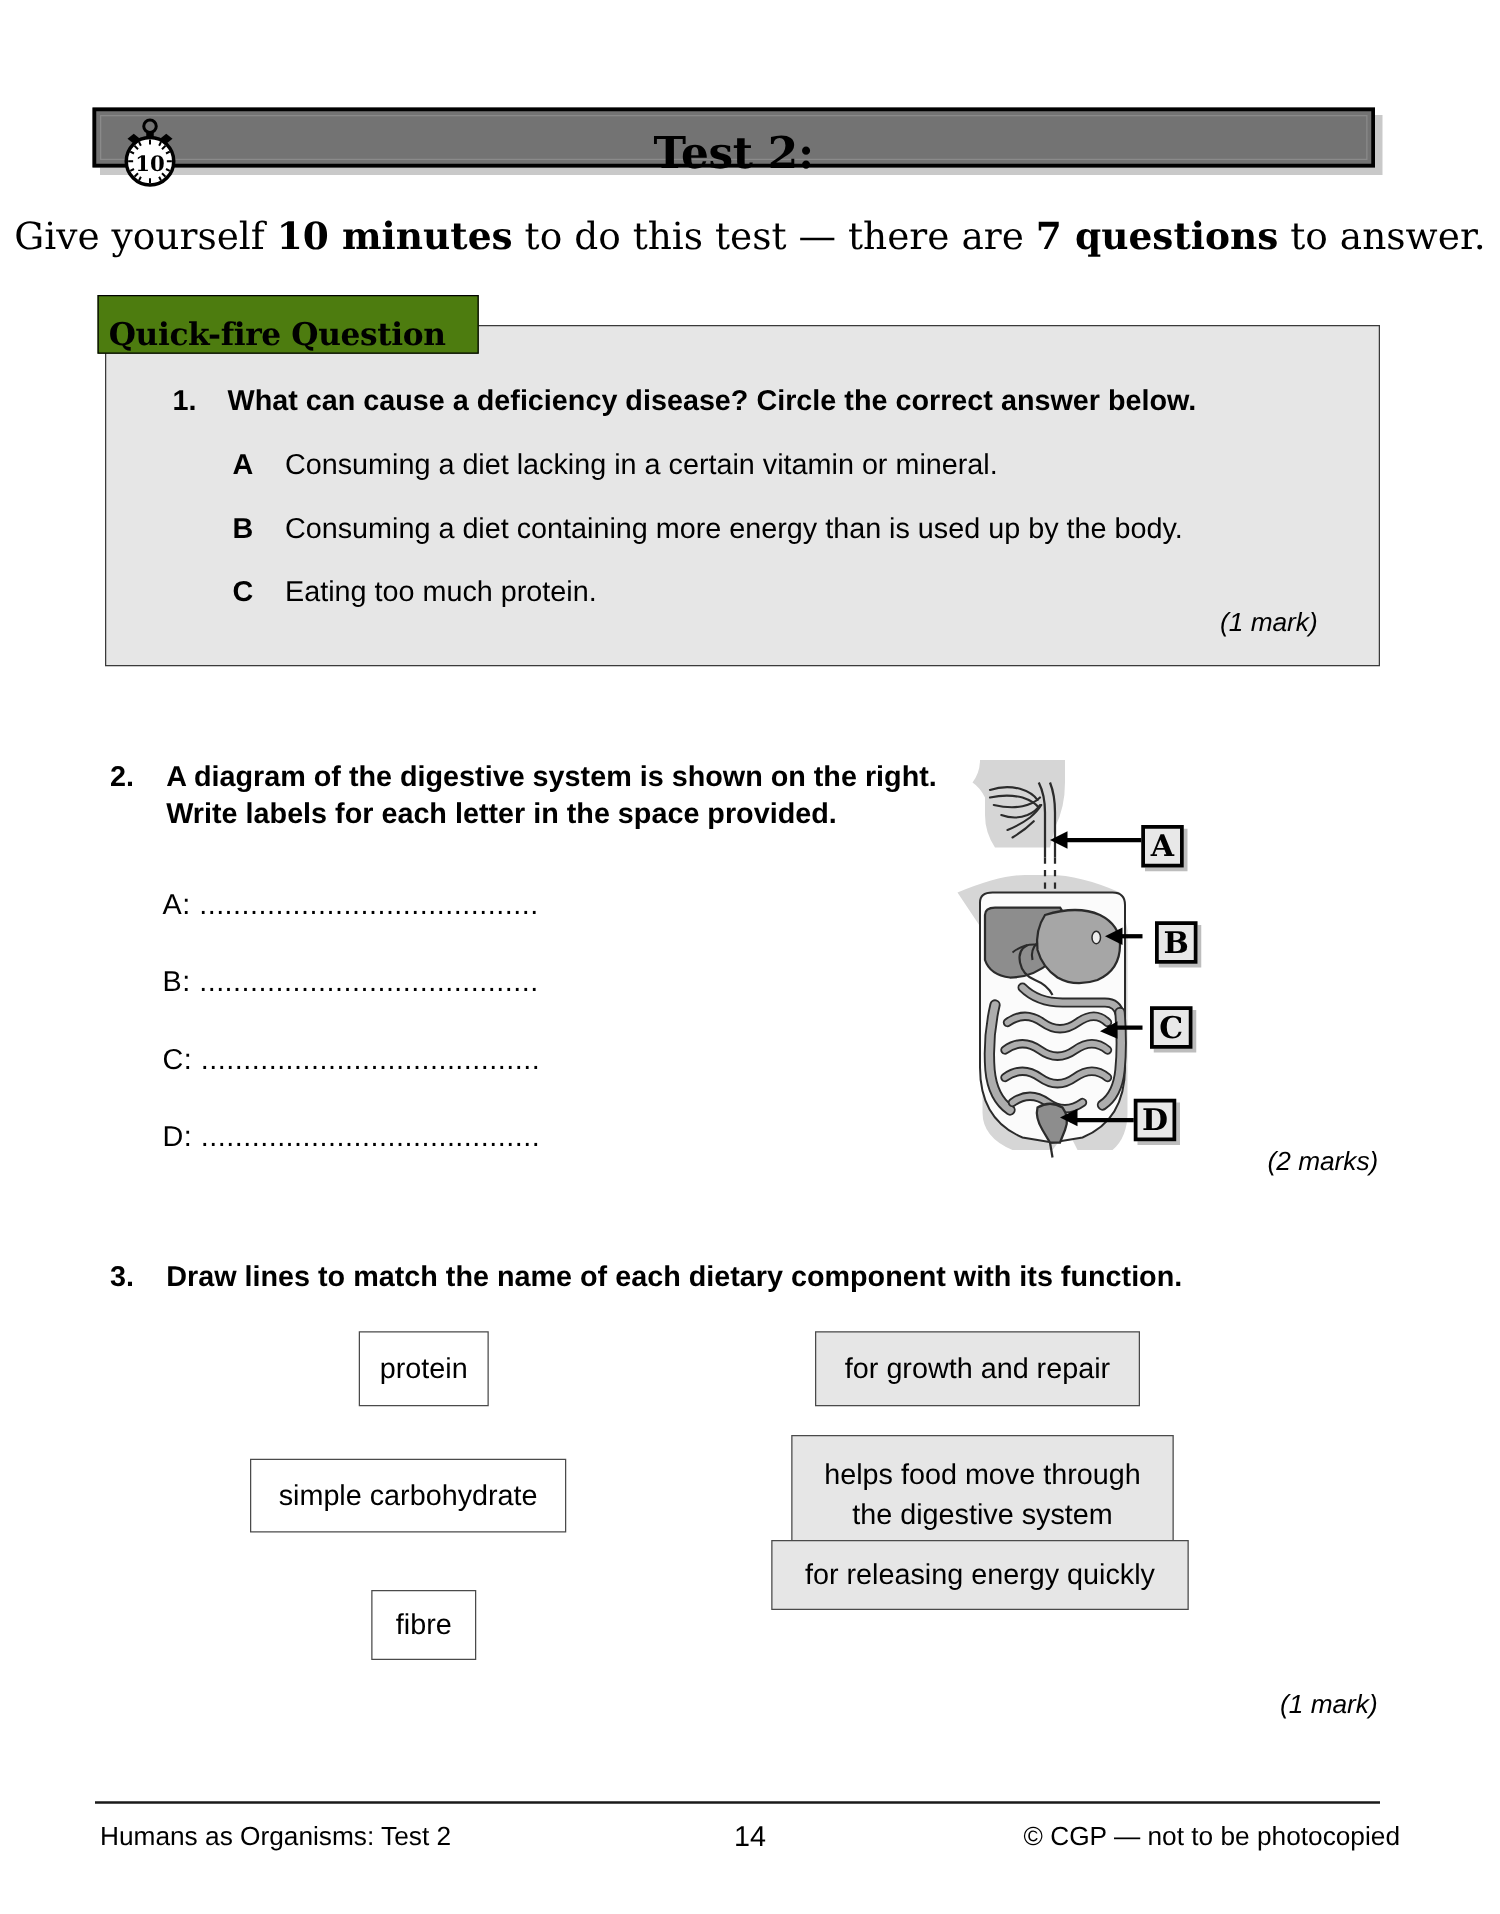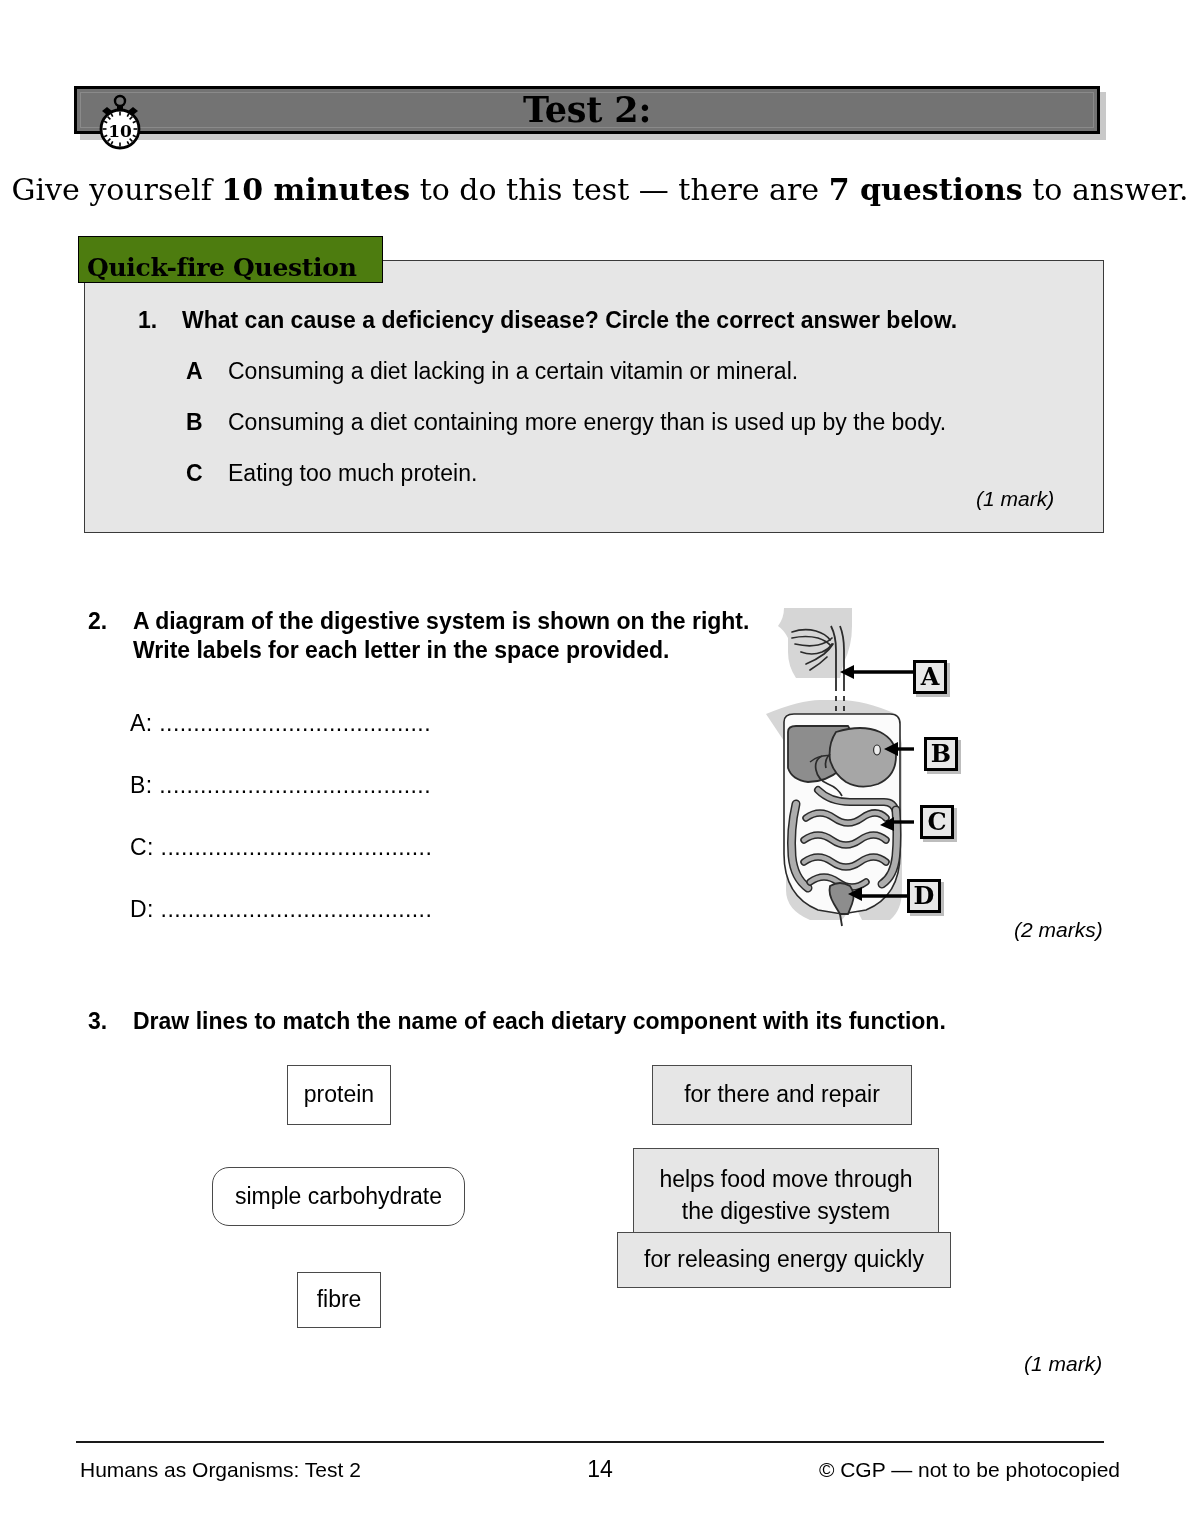--- a/index.html
+++ b/index.html
@@ -45,20 +45,21 @@
     width: 58px;
     height: 58px;
   }
   .header-title {
     position: absolute;
     left: 0;
     top: 0;
     width: 100%;
     height: 66px;
     display: flex;
+    align-items: center;
     justify-content: center;
     font-family: "DejaVu Serif", serif;
     font-size: 35px;
     letter-spacing: -0.2px;
     white-space: nowrap;
   }
   .header-title .t-bold { font-weight: bold; }
   .header-title .t-norm { font-weight: normal; }
 
   .subtitle {
@@ -420,24 +421,24 @@
 <div class="lbl-box" style="left:924px; top:737px;">B</div>
 <div class="lbl-box" style="left:920px; top:805px;">C</div>
 <div class="lbl-box" style="left:907px; top:879px;">D</div>
 
 <div class="marks" style="left:1014px; top:918px;">(2 marks)</div>
 
 <div class="q3-num">3.</div>
 <div class="q3-text">Draw lines to match the name of each dietary component with its function.</div>
 
 <div class="mbox left" style="left:287px; top:1065px; width:104px; height:60px;">protein</div>
-<div class="mbox left" style="left:212px; top:1167px; width:253px; height:59px;border-radius:17px;">simple carbohydrate</div>
+<div class="mbox left" style="left:200px; top:1167px; width:253px; height:59px;">simple carbohydrate</div>
 <div class="mbox left" style="left:297px; top:1272px; width:84px; height:56px;">fibre</div>
 
-<div class="mbox right" style="left:652px; top:1065px; width:260px; height:60px;">for there and repair</div>
+<div class="mbox right" style="left:652px; top:1065px; width:260px; height:60px;">for growth and repair</div>
 <div class="mbox right" style="left:633px; top:1148px; width:306px; height:96px; white-space:pre-line;">helps food move through
 the digestive system</div>
 <div class="mbox right" style="left:617px; top:1232px; width:334px; height:56px;text-align:center;">for releasing energy quickly</div>
 
 <div class="marks" style="left:1024px; top:1352px;">(1 mark)</div>
 
 <div class="footer-rule"></div>
 <div class="footer-left">Humans as Organisms: Test 2</div>
 <div class="footer-center">14</div>
 <div class="footer-right">© CGP — not to be photocopied</div>

